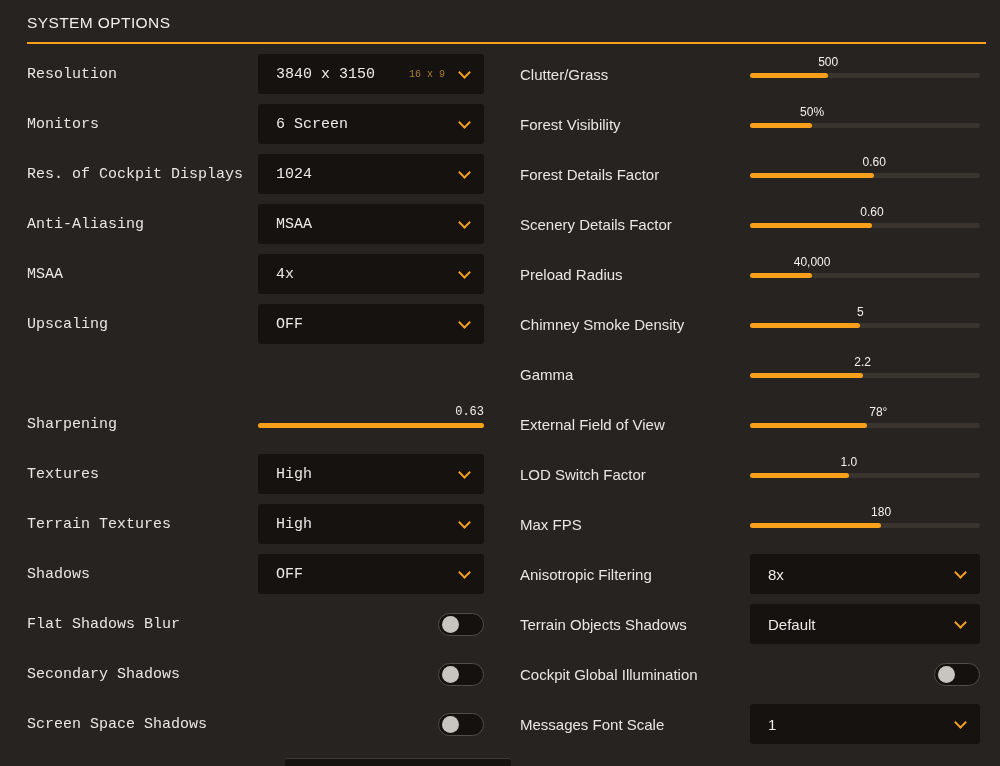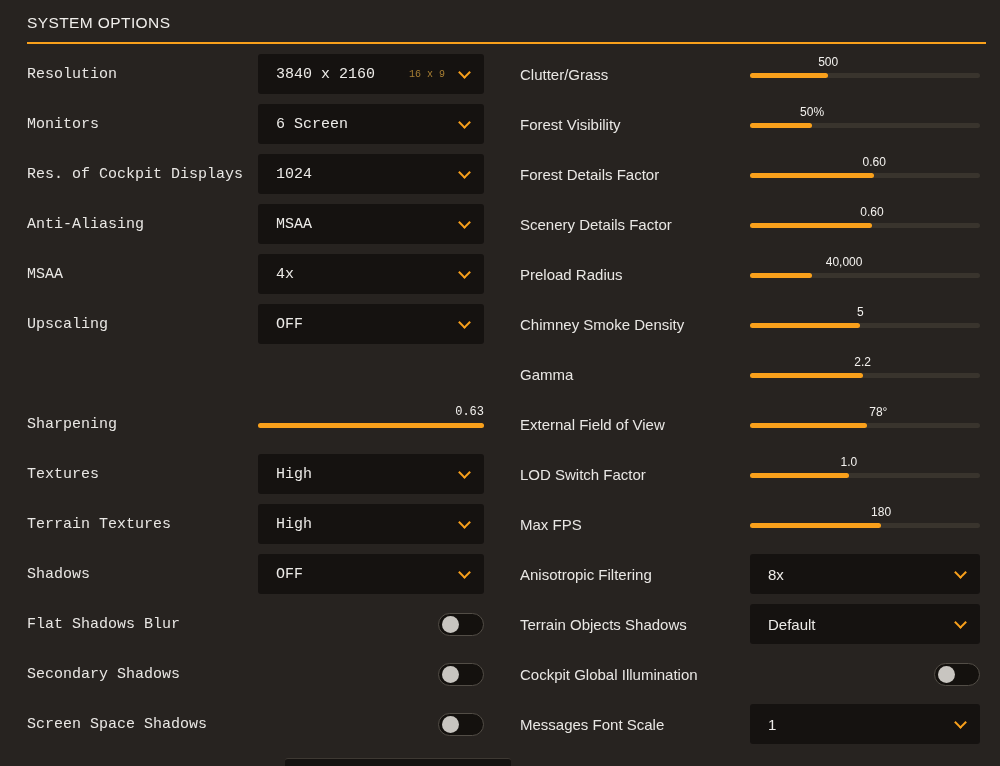--- a/index.html
+++ b/index.html
@@ -87,21 +87,21 @@
   <div class="header">
     <div class="title">SYSTEM OPTIONS</div>
     <div class="rule"></div>
   </div>
   <div class="cols">
     <div class="col left">
         <div class="row">
           <div class="lbl">Resolution</div>
           <div class="ctl">
             <div class="dropdown">
-              <span class="dd-value">3840 x 2160</span>
+              <span class="dd-value">3840 x 3150</span>
               <span class="dd-secondary">16 x 9</span>
               <span class="chev"></span>
             </div>
           </div>
         </div>
         <div class="row">
           <div class="lbl">Monitors</div>
           <div class="ctl">
             <div class="dropdown">
               <span class="dd-value">6 Screen</span>
@@ -246,21 +246,21 @@
               <div class="sl-val" style="left: 53%; transform: translateX(-50%);">0.60</div>
               <div class="sl-track"></div>
               <div class="sl-fill" style="width: 53%;"></div>
             </div>
           </div>
         </div>
         <div class="row">
           <div class="lbl">Preload Radius</div>
           <div class="ctl">
             <div class="slider">
-              <div class="sl-val" style="left: 27%; transform: translateX(-50%); margin-left: 32px;">40,000</div>
+              <div class="sl-val" style="left: 27%; transform: translateX(-50%);">40,000</div>
               <div class="sl-track"></div>
               <div class="sl-fill" style="width: 27%;"></div>
             </div>
           </div>
         </div>
         <div class="row">
           <div class="lbl">Chimney Smoke Density</div>
           <div class="ctl">
             <div class="slider">
               <div class="sl-val" style="left: 48%; transform: translateX(-50%);">5</div>

